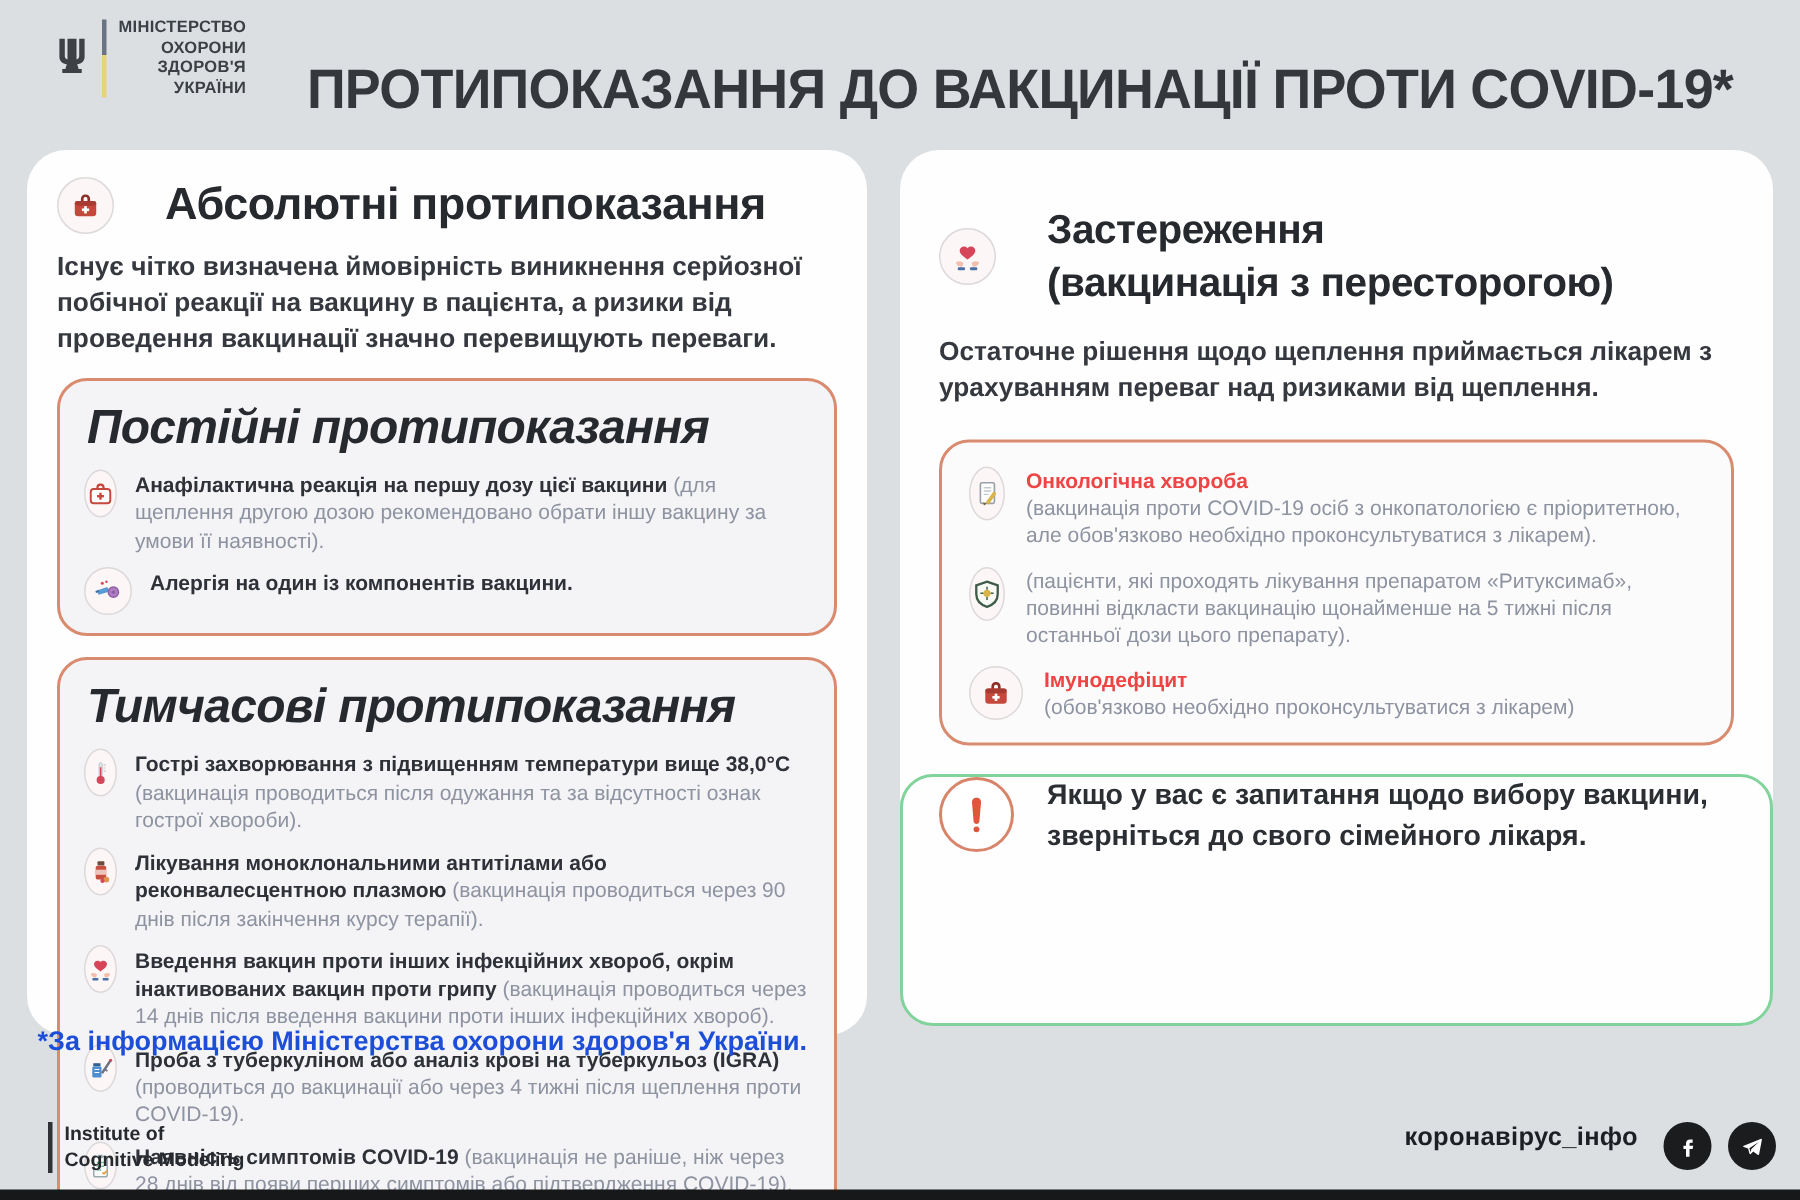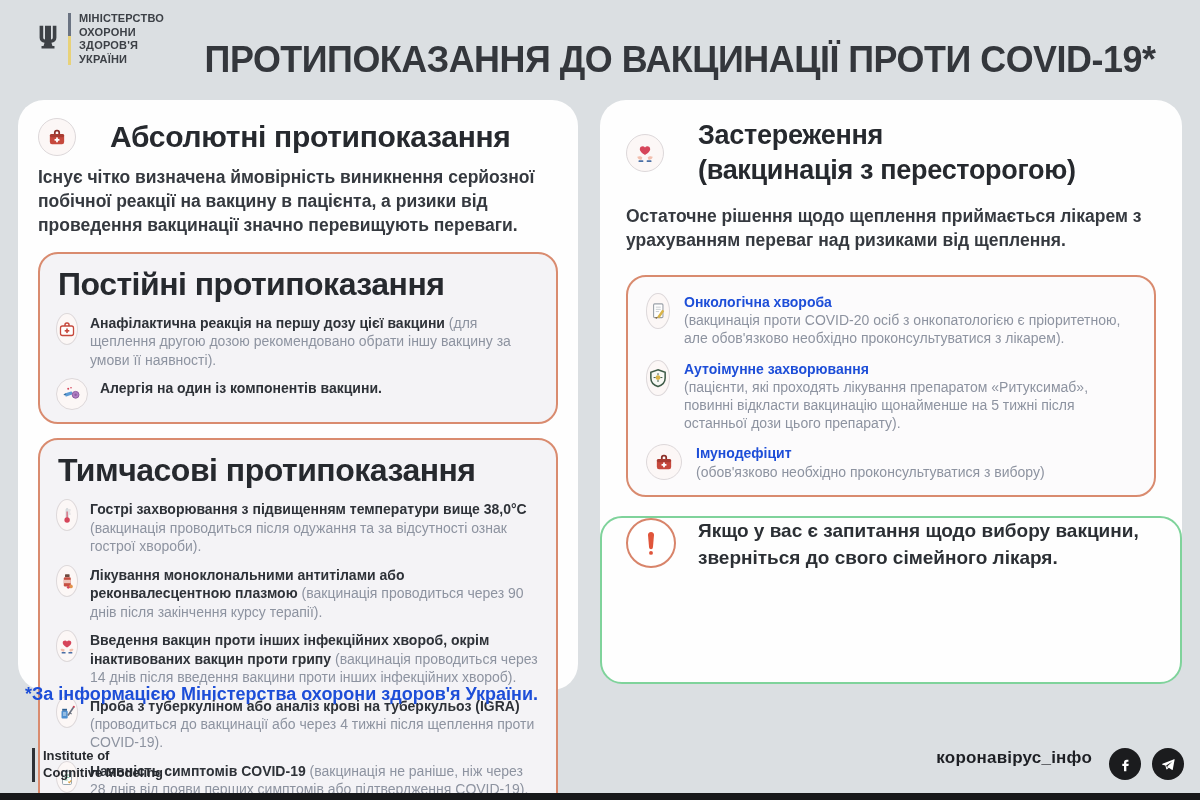--- a/index.html
+++ b/index.html
@@ -1,58 +1,58 @@
 <!DOCTYPE html>
 <html lang="uk"><head>
 <meta charset="utf-8">
 <style>
   html,body{margin:0;padding:0;}
   body{font-family:"Liberation Sans","DejaVu Sans",sans-serif;background:#b8bcbf;}
   .canvas{position:relative;width:1200px;height:800px;background:#dbdfe2;overflow:hidden;}
 
   
-  .gov-logo{position:absolute;left:36px;top:12px;display:flex;align-items:center;gap:8px;}
+  .gov-logo{position:absolute;left:36px;top:12px;display:flex;align-items:center;gap:8px;text-align:right;}
   .gov-logo svg{display:block;}
   .flag-divider{width:3px;height:52px;background:linear-gradient(#6a7382 0 45%,#e8d279 45% 100%);}
   .gov-lines{display:flex;flex-direction:column;justify-content:center;}
   .gov-lines span{font-size:11px;font-weight:bold;color:#3c4046;line-height:13.5px;letter-spacing:.2px;}
   .page-title{position:absolute;left:170px;width:1020px;top:14px;text-align:center;
     font-size:37px;font-weight:bold;color:#34373c;letter-spacing:-.5px;white-space:nowrap;
     transform:scaleX(.97);transform-origin:center;}
 
   
   .card{position:absolute;background:#fefefe;border-radius:26px;box-sizing:border-box;}
   .left-card{left:18px;top:100px;width:560px;height:590px;padding:18px 20px;}
-  .right-card{left:600px;top:100px;width:582px;height:460px;padding:18px 26px;}
+  .right-card{left:600px;top:100px;width:582px;height:460px;padding:36px 26px;}
 
   .panel-head{display:flex;align-items:center;gap:34px;}
   .panel-head .badge{flex:0 0 auto;}
   h2{margin:0;font-size:30px;font-weight:bold;color:#26292e;letter-spacing:-.3px;}
   .right-card h2{font-size:27px;line-height:1.28;}
   .intro{margin:10px 0 0 0;font-size:17.5px;font-weight:bold;color:#35393f;line-height:1.37;}
   .right-card .intro{margin-top:18px;}
 
   .sub-box{border:2px solid #d98b6f;border-radius:20px;background:#f4f3f6;
     padding:10px 16px 12px 16px;margin-top:14px;}
-  .sub-box h3{margin:2px 0 10px 2px;font-size:32px;font-weight:bold;color:#26292e;letter-spacing:-.5px;}
+  .sub-box h3{margin:2px 0 10px 2px;font-size:32px;font-weight:bold;color:#26292e;letter-spacing:-.5px;font-style:italic;}
 
   .item{display:flex;align-items:flex-start;gap:12px;margin-top:9px;}
   .item:first-of-type{margin-top:0;}
   .badge{width:32px;height:32px;border-radius:50%;background:#fcf7f6;border:1px solid #ddd8da;
     display:flex;align-items:center;justify-content:center;box-sizing:border-box;}
   .panel-head .badge{width:38px;height:38px;}
   .item-text{margin:1px 0 0 0;font-size:14px;line-height:1.32;color:#8d93a0;}
   .item-text b{color:#2e3238;}
   .w-box{border:2px solid #d98b6f;border-radius:20px;background:#fcfbfc;
     padding:14px 18px;margin-top:22px;min-height:172px;box-sizing:border-box;}
   .w-item{display:flex;align-items:flex-start;gap:14px;margin-top:12px;}
   .w-item:first-child{margin-top:2px;}
   .w-item .badge{width:36px;height:36px;}
   .w-text{margin:0;font-size:14px;line-height:1.3;}
-  .w-text .title{display:block;font-weight:bold;color:#1d4ed8;}
+  .w-text .title{display:block;font-weight:bold;color:#ef4444;}
   .w-text .note{display:block;color:#8d93a0;}
 
   
   .advice-box{position:absolute;left:600px;top:516px;width:582px;height:168px;background:#fefefe;
     border:2px solid #7fd39b;border-radius:22px;box-sizing:border-box;
     display:flex;align-items:flex-start;gap:22px;padding:0 24px;}
   .excl-badge{flex:0 0 auto;width:50px;height:50px;border-radius:50%;border:2px solid #d8846a;
     background:#fff;display:flex;align-items:center;justify-content:center;box-sizing:border-box;}
   .advice-text{margin:0;font-size:19px;font-weight:bold;color:#2b2f34;line-height:1.4;}
 
@@ -214,49 +214,48 @@
         <span class="badge">
           <svg width="22" height="22" viewBox="0 0 20 20">
             <rect x="6" y="3.5" width="8.5" height="12.5" rx="1" fill="#fff" stroke="#9aa0a8" stroke-width="1"></rect>
             <path d="M8 6.5h4.5M8 8.5h4.5M8 10.5h3" stroke="#c3c7cc" stroke-width=".8"></path>
             <rect x="11.4" y="8.6" width="2.2" height="8.2" rx=".5" fill="#d9b44a" transform="rotate(35 12.5 12.7)"></rect>
             <path d="M8.2 17.2l1.6-1.2-2.2-.6z" fill="#7a5c2e"></path>
           </svg>
         </span>
         <p class="w-text">
             <span class="title">Онкологічна хвороба</span>
-            <span class="note">(вакцинація проти COVID-20 осіб з онкопатологією є пріоритетною, але обов'язково необхідно проконсультуватися з лікарем).</span>
+            <span class="note">(вакцинація проти COVID-19 осіб з онкопатологією є пріоритетною, але обов'язково необхідно проконсультуватися з лікарем).</span>
           </p>
       </div>
       <div class="w-item">
         <span class="badge">
           <svg width="22" height="22" viewBox="0 0 20 20">
             <path d="M10 2.5l6.5 2.3V10c0 4.2-2.9 6.6-6.5 7.8C6.4 16.6 3.5 14.2 3.5 10V4.8z" fill="#f8f9f5" stroke="#3f5c49" stroke-width="1.4"></path>
             <circle cx="10" cy="9.6" r="2.2" fill="#d9b44a"></circle>
             <path d="M10 7.4V5.6M10 11.8v1.8M7.8 9.6H6M12.2 9.6H14" stroke="#3f5c49" stroke-width=".9"></path>
           </svg>
         </span>
         <p class="w-text">
-            <span class="title">Аутоімунне захворювання</span>
             <span class="note">(пацієнти, які проходять лікування препаратом «Ритуксимаб», повинні відкласти вакцинацію щонайменше на 5 тижні після останньої дози цього препарату).</span>
           </p>
       </div>
       <div class="w-item">
         <span class="badge">
           <svg width="22" height="22" viewBox="0 0 20 20">
             <path d="M8 7.5V6c0-1 .8-1.8 1.8-1.8h.4c1 0 1.8.8 1.8 1.8v1.5" fill="none" stroke="#8c2f28" stroke-width="1.6"></path>
             <rect x="3.5" y="7.2" width="13" height="9.3" rx="2" fill="#c6483c"></rect>
             <rect x="3.5" y="7.2" width="13" height="3" rx="1.5" fill="#a83b31"></rect>
             <rect x="9.2" y="10.4" width="1.6" height="4.4" fill="#fff"></rect>
             <rect x="7.8" y="11.8" width="4.4" height="1.6" fill="#fff"></rect>
           </svg>
         </span>
         <p class="w-text">
             <span class="title">Імунодефіцит</span>
-            <span class="note">(обов'язково необхідно проконсультуватися з вибору)</span>
+            <span class="note">(обов'язково необхідно проконсультуватися з лікарем)</span>
           </p>
       </div>
     </div>
   </section>
 
   <section class="advice-box">
     <span class="excl-badge">
       <svg width="30" height="30" viewBox="0 0 20 20">
         <path d="M10 2.6c1.3 0 2.1.9 2 2.1l-.7 8.2c-.1.8-.6 1.3-1.3 1.3s-1.2-.5-1.3-1.3L8 4.7c-.1-1.2.7-2.1 2-2.1z" fill="#e0553b"></path>
         <circle cx="10" cy="16.6" r="1.3" fill="#e0553b"></circle>

